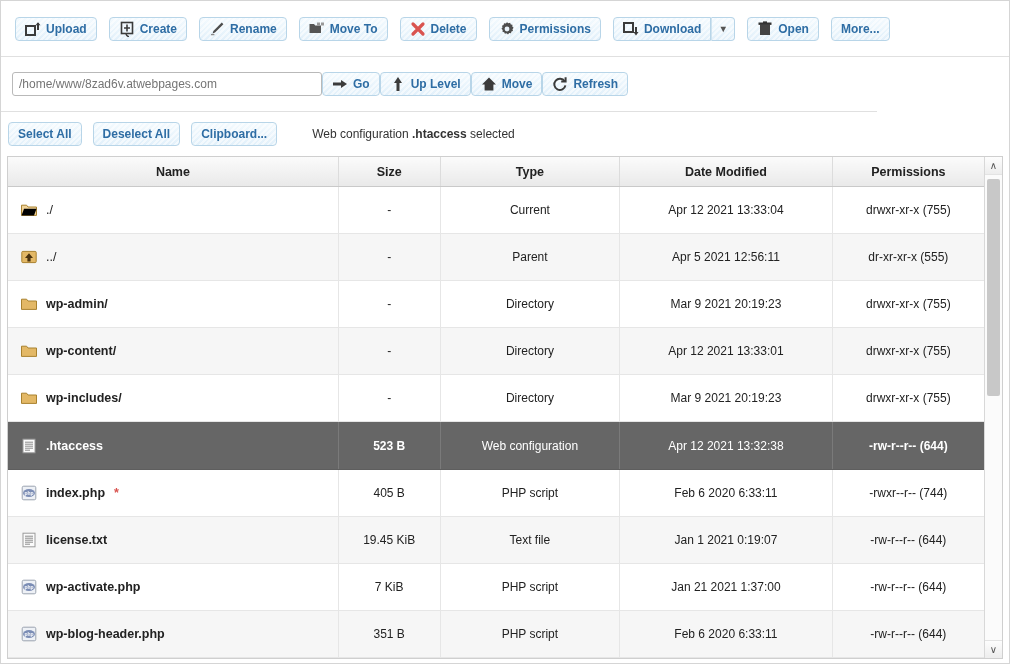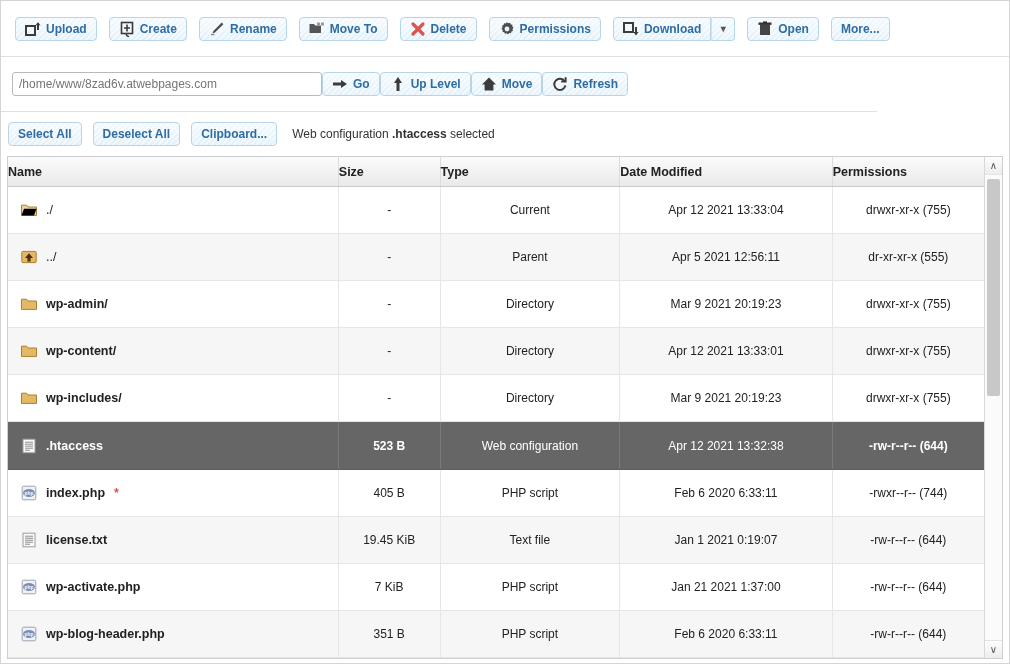--- a/index.html
+++ b/index.html
@@ -104,21 +104,21 @@
     box-sizing: border-box;
     display: flex;
     align-items: center;
     padding-left: 7px;
     gap: 11px;
     background: #fff;
   }
   .status-text {
     font-size: 12px;
     color: #333;
-    margin-left: 4px;
+    margin-left: 24px;
     white-space: nowrap;
   }
   .status-text b { font-weight: bold; }
 
   
   .table-wrap {
     position: absolute;
     left: 6px; top: 155px;
     width: 996px;
     height: 503px;
@@ -135,21 +135,21 @@
     font-size: 12px;
   }
   .tbl th {
     height: 29px;
     background: linear-gradient(#fbfbfb, #e9e9e9);
     border-right: 1px solid #dcdcdc;
     border-bottom: 1px solid #c9c9c9;
     color: #222;
     font-size: 12.5px;
     font-weight: bold;
-    text-align: left;
+    text-align: center;
     padding: 0;
     user-select: none;
     cursor: pointer;
   }
   .tbl th:last-child { border-right: none; }
   .tbl td {
     height: 44px;
     border-right: 1px solid #e6e6e6;
     border-bottom: 1px solid #e6e6e6;
     color: #222;

